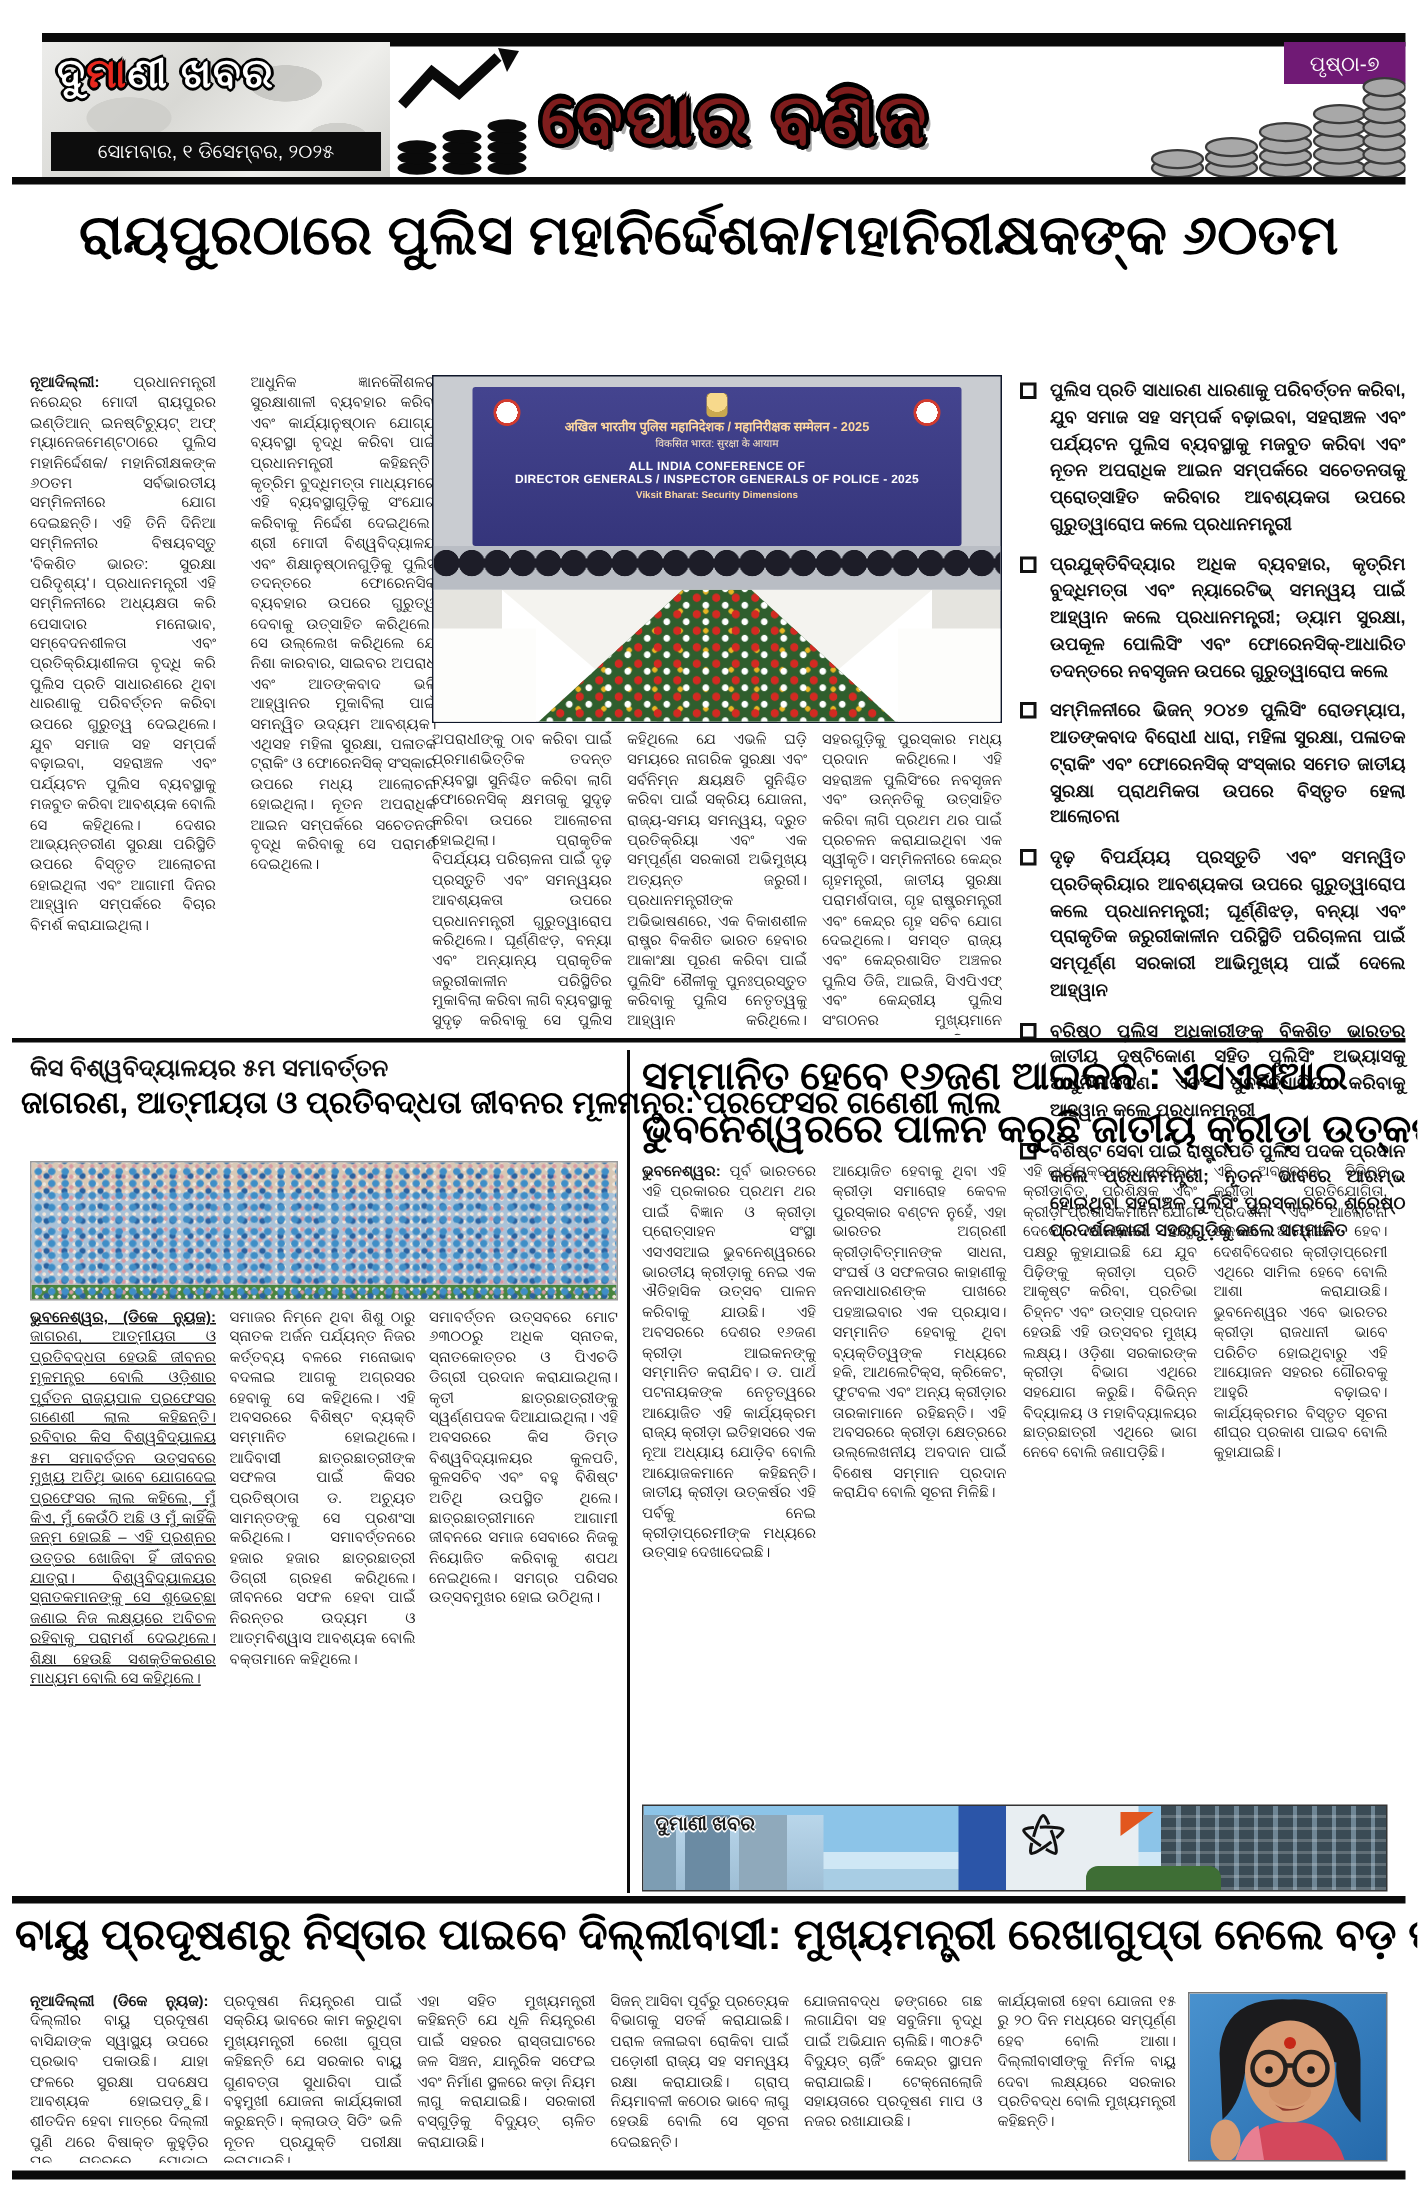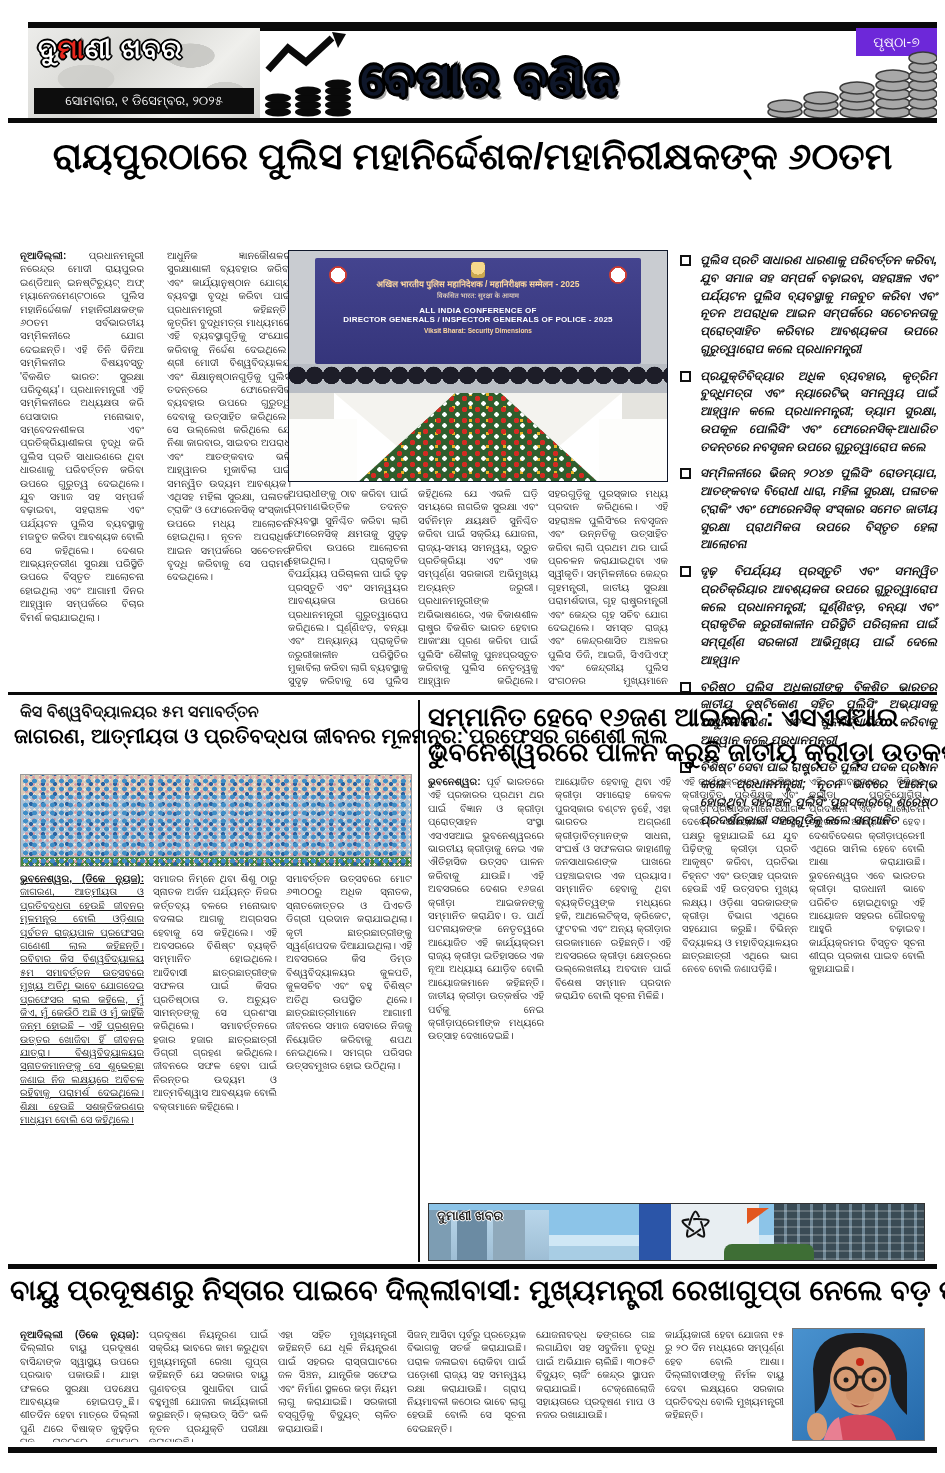--- a/index.html
+++ b/index.html
@@ -20,24 +20,24 @@
                       radial-gradient(ellipse 60px 30px at 70% 30%, #c3c3bf 40%, transparent 41%),
                       radial-gradient(ellipse 70px 34px at 25% 55%, #cdcdc9 40%, transparent 41%),
                       radial-gradient(ellipse 50px 26px at 85% 70%, #c9c9c5 40%, transparent 41%); opacity:.8; }
   .paper-logo      { position:absolute; left:10px; top:6px; font-size:27px; font-weight:bold; color:#fff;
                      letter-spacing:1px;
                      text-shadow:-2px 0 #000,2px 0 #000,0 -2px #000,0 2px #000,-1px -1px #000,1px 1px #000,1px -1px #000,-1px 1px #000; }
   .paper-logo .red { color:#e8281e; }
   .date-strip      { position:absolute; left:6px; bottom:6px; width:220px; height:26px; background:#0d0d0d;
                      color:#fff; font-size:13px; display:flex; align-items:center; justify-content:center; }
   .section-banner-title { left:330px; top:52px; width:320px; text-align:center; font-size:46px; font-weight:900;
-                     color:#0f172a; letter-spacing:2px;
+                     color:#7f1d1d; letter-spacing:2px;
                      text-shadow:-3px 0 #000,3px 0 #000,0 -3px #000,0 3px #000,-2px -2px #000,2px 2px #000,2px -2px #000,-2px 2px #000,4px 4px 0 #00000055; }
   .chart-icon      { left:262px; top:30px; }
-  .page-tab        { left:856px; top:28px; width:81px; height:28px; background:#6d28d9; color:#fff;
+  .page-tab        { left:856px; top:28px; width:81px; height:28px; background:#701a75; color:#fff;
                      font-size:14px; display:flex; align-items:center; justify-content:center; }
   .coins-right     { left:765px; top:48px; }
   .header-rule     { left:8px; top:118px; width:929px; height:5px; background:#0a0a0a; }
 
   
   .lead-headline   { left:10px; top:130px; width:925px; text-align:center; font-weight:bold; color:#000; }
   .lead-headline .l{ font-size:37px; line-height:54px; white-space:nowrap; }
 
   
   .body-col { text-align:justify; font-size:10px; line-height:1.34; color:#161616; overflow:hidden; }
@@ -45,21 +45,21 @@
   .lead-col1 { left:20px;  top:249px; width:124px; height:441px; }
   .lead-col2 { left:167px; top:249px; width:124px; height:441px;font-family:Liberation Serif, serif; }
   .conf-photo{ left:288px; top:250px; width:380px; height:232px; background:#c9ccd1; overflow:hidden; border:1px solid #0f172a; }
   .lead-col3 { left:288px; top:487px; width:120px; height:203px; }
   .lead-col4 { left:418px; top:487px; width:120px; height:203px; }
   .lead-col5 { left:548px; top:487px; width:120px; height:203px; }
 
   .bullets   { left:680px; top:252px; width:257px; height:438px; }
   .bullet-item { display:flex; gap:9px; margin-bottom:9px; }
   .bullet-sq { flex:0 0 11px; width:11px; height:11px; border:2px solid #111; margin-top:3px; background:#fff; }
-  .bullet-tx { font-size:12px; line-height:1.48; font-weight:600; color:#101010; text-align:justify;font-style:italic; }
+  .bullet-tx { font-size:12px; line-height:1.48; font-weight:600; color:#101010; text-align:justify; }
 
   
   .conf-banner { position:absolute; left:7%; top:7px; width:86%; height:106px;
                  background:linear-gradient(#44448f,#35357b); border-radius:2px; color:#fff; text-align:center; padding-top:20px; }
   .conf-banner .h1{ font-size:8.5px; color:#ffd9a0; font-weight:bold; }
   .conf-banner .h2{ font-size:7px; color:#ffe9c4; margin-top:2px; }
   .conf-banner .e1{ font-size:8px; font-weight:bold; margin-top:6px; letter-spacing:.3px; }
   .conf-banner .e2{ font-size:8px; font-weight:bold; letter-spacing:.2px; }
   .conf-banner .e3{ font-size:6.5px; margin-top:3px; color:#ffd9a0; font-weight:bold; }
   .conf-emblem { position:absolute; left:50%; top:4px; transform:translateX(-50%); width:14px; height:16px;

